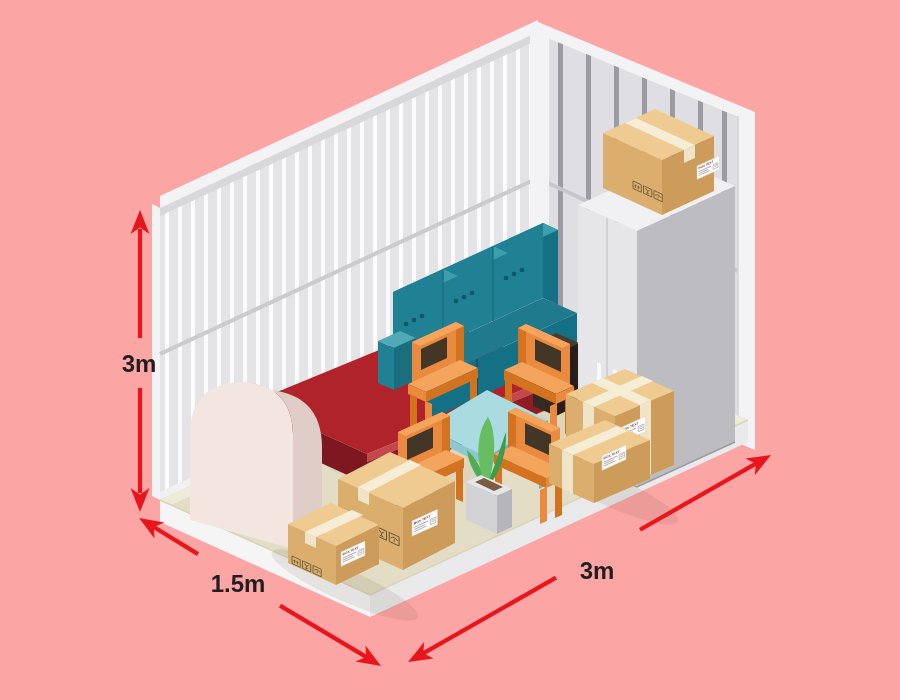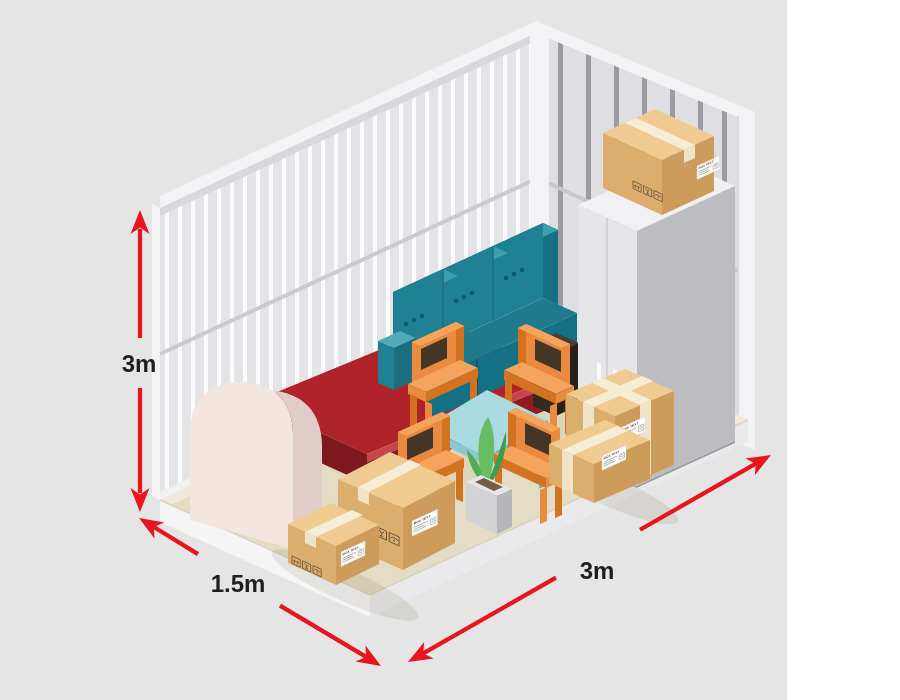--- a/index.html
+++ b/index.html
@@ -1,16 +1,16 @@
 <!DOCTYPE html>
 <html style="--arrow-red: #E8151D; --label-text: #221E1F; --wall-panel: #E4E4E7; --wall-stripe: #FBFBFD; --wall-frame: #F3F3F6; --wall-post-dark: #9B9BA1; --floor-top: #E3DDC5; --floor-strip: #EFEAD9; --floor-side: #F5F5F6; --sofa-light: #3C9FAD; --sofa-mid: #1F8193; --sofa-dark: #147185; --chair-main: #EA8A3E; --chair-light: #F5A45E; --chair-dark: #D4731F; --table-top: #A9DBE1; --table-edge: #6FB4C2; --bed-top: #B0232B; --bed-side: #8F1C23; --headboard-front: #F3E5E0; --headboard-side: #E1CDC7; --wardrobe-front: #E6E6E9; --wardrobe-side: #BCBCC1; --box-top: #EFCB92; --box-front: #DCAE6E; --box-side: #CD9B5A; --tape: #F6EDD7; --plant-leaf-light: #66BD62; --plant-leaf-dark: #3F9C4C; --pot-light: #D3D3D6; --pot-dark: #B5B5BA;"><head>
 <meta charset="utf-8">
 <style>
   html,body{margin:0;padding:0;background:#ffffff;}
-  .stage{position:relative;width:787px;height:700px;background:#e5e5e5;overflow:hidden;
+  .stage{position:relative;width:900px;height:700px;background:#fca5a5;overflow:hidden;
          font-family:"Liberation Sans", sans-serif;}
   svg{display:block;}
   text{font-family:"Liberation Sans", sans-serif;}
   .dim-label{font-size:24px;font-weight:600;fill:var(--label-text);}
   .arrow-stroke{stroke:var(--arrow-red);stroke-width:4.2;fill:none;}
   .arrow-head{fill:var(--arrow-red);}
   .c-wall-frame{fill:var(--wall-frame);}
   .c-post{fill:var(--wall-post-dark);}
   .c-floor{fill:var(--floor-top);}
   .c-floor-strip{fill:var(--floor-strip);}

